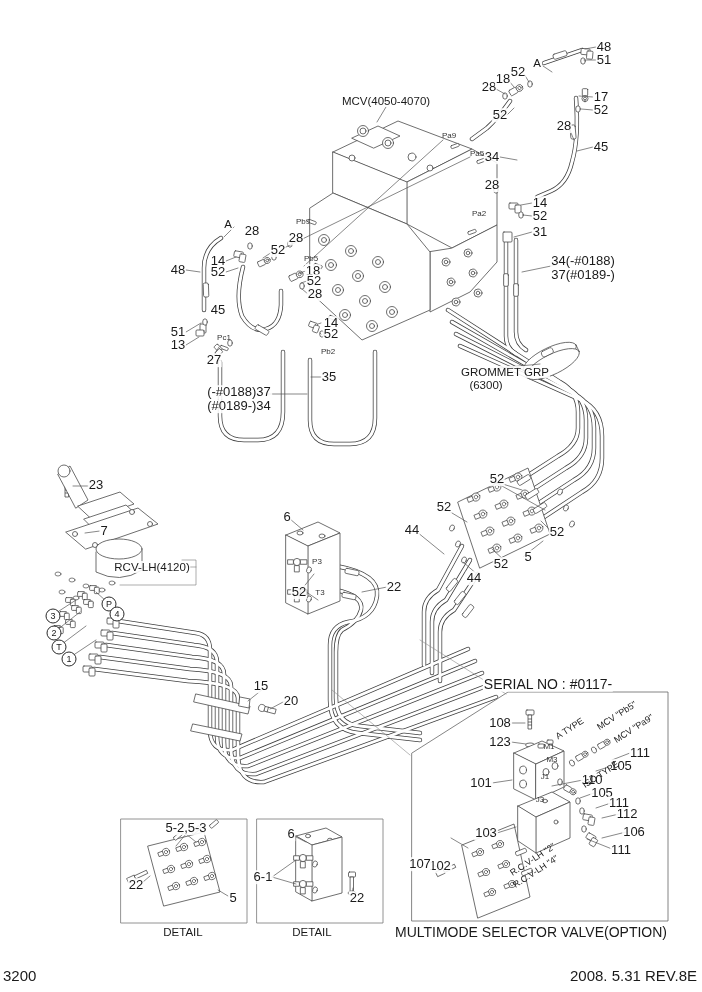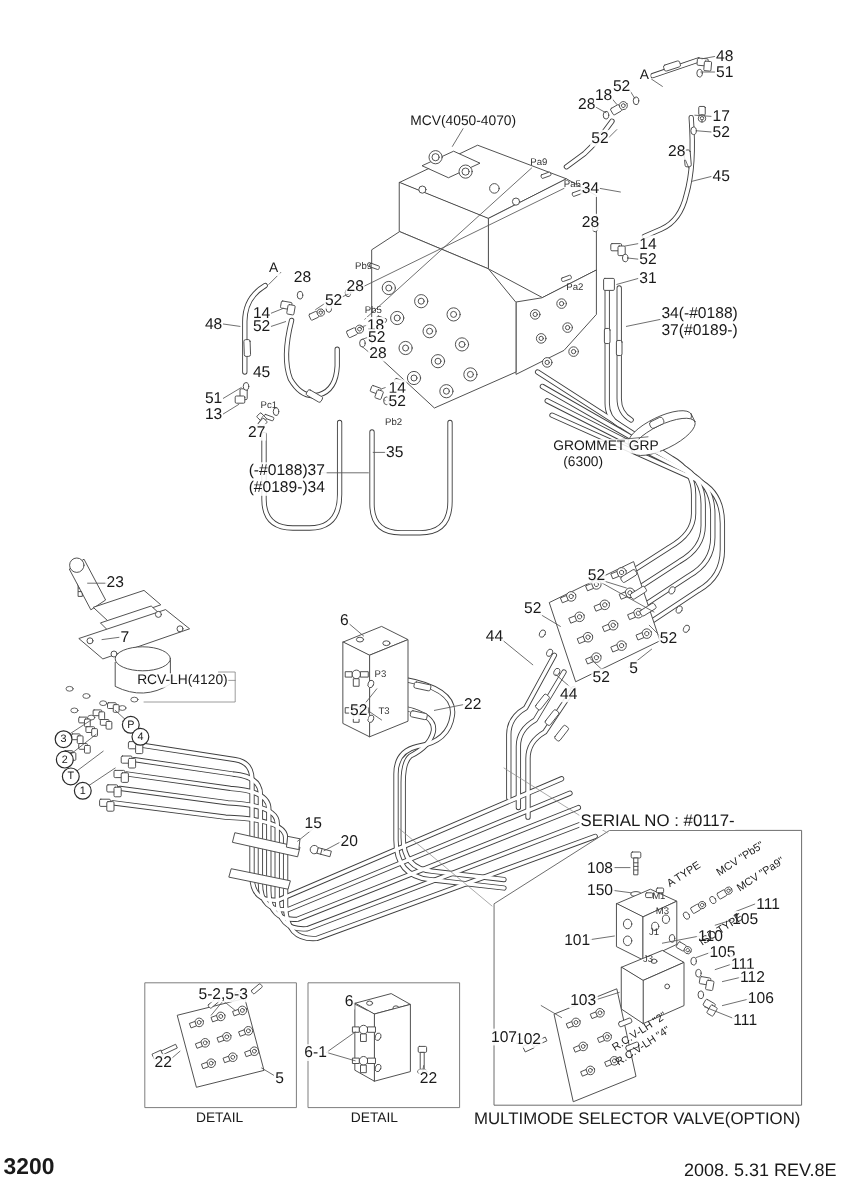--- a/index.html
+++ b/index.html
@@ -1,20 +1,20 @@
 <!DOCTYPE html>
 <html><head>
 <meta charset="utf-8">
 <style>
   html,body{margin:0;padding:0;background:#e8e8e8;}
   .sheet{position:relative;width:702px;height:992px;background:#ffffff;overflow:hidden;
          font-family:"Liberation Sans", sans-serif;color:#1a1a1a;}
   .title{position:absolute;top:1px;left:0;width:100%;text-align:center;
          font-size:20px;letter-spacing:.4px;color:#111;}
-  .footer-left{position:absolute;left:3px;bottom:8px;font-size:19px;font-weight:bold;}
+  .footer-left{position:absolute;left:3px;bottom:8px;font-size:15px;}
   .footer-right{position:absolute;right:5px;bottom:8px;font-size:15px;}
   svg.art{position:absolute;left:0;top:0;}
   svg.art *{vector-effect:non-scaling-stroke;}
   #labels .lbl{position:absolute;transform:translate(-50%,-50%);font-size:13px;
         white-space:nowrap;background:rgba(255,255,255,.88);line-height:1.05;padding:0 1px;}
   #labels .s{font-size:11.5px;}
   #labels .cap{font-size:14px;background:#fff;}
   #labels .p{font-size:8px;color:#333;background:transparent;}
   #labels .rot{font-size:9px;transform:translate(-50%,-50%) rotate(-33deg);background:transparent;color:#222;}
   #labels .circ{width:13px;height:13px;border:1px solid #2a2a2a;border-radius:50%;
@@ -501,21 +501,21 @@
       <span class="lbl" style="left: 601px; top: 147px;">45</span>
       <span class="lbl" style="left: 492px; top: 185px;">28</span>
       <span class="lbl" style="left: 540px; top: 203px;">14</span>
       <span class="lbl" style="left: 540px; top: 216px;">52</span>
       <span class="lbl" style="left: 540px; top: 232px;">31</span>
       <span class="lbl" style="left: 583px; top: 261px;">34(-#0188)</span>
       <span class="lbl" style="left: 583px; top: 275px;">37(#0189-)</span>
       <span class="lbl s" style="left: 386px; top: 101px;">MCV(4050-4070)</span>
       <span class="lbl p" style="left: 449px; top: 136px;">Pa9</span>
       <span class="lbl p" style="left: 477px; top: 154px;">Pa5</span>
-      <span class="lbl p" style="left: 479px; top: 240px;">Pa2</span>
+      <span class="lbl p" style="left: 479px; top: 214px;">Pa2</span>
       <span class="lbl p" style="left: 303px; top: 222px;">Pb9</span>
       <span class="lbl p" style="left: 311px; top: 259px;">Pb5</span>
       <span class="lbl p" style="left: 328px; top: 312px; margin-top: 40px;">Pb2</span>
       <span class="lbl p" style="left: 224px; top: 338px;">Pc1</span>
       <span class="lbl s" style="left: 228px; top: 224px;">A</span>
       <span class="lbl" style="left: 252px; top: 231px;">28</span>
       <span class="lbl" style="left: 296px; top: 238px;">28</span>
       <span class="lbl" style="left: 218px; top: 261px;">14</span>
       <span class="lbl" style="left: 218px; top: 272px;">52</span>
       <span class="lbl" style="left: 278px; top: 250px;">52</span>
@@ -552,21 +552,21 @@
       <span class="lbl" style="left: 557px; top: 532px;">52</span>
       <span class="lbl" style="left: 528px; top: 557px;">5</span>
       <span class="lbl" style="left: 501px; top: 564px;">52</span>
       <span class="lbl" style="left: 474px; top: 578px;">44</span>
       <span class="lbl p" style="left: 317px; top: 562px;">P3</span>
       <span class="lbl p" style="left: 320px; top: 593px;">T3</span>
       <span class="lbl" style="left: 261px; top: 686px;">15</span>
       <span class="lbl" style="left: 291px; top: 701px;">20</span>
       <span class="lbl cap" style="left: 548px; top: 684px;">SERIAL NO : #0117-</span>
       <span class="lbl" style="left: 500px; top: 723px;">108</span>
-      <span class="lbl" style="left: 500px; top: 742px;">150</span>
+      <span class="lbl" style="left: 500px; top: 742px;">123</span>
       <span class="lbl" style="left: 481px; top: 783px;">101</span>
       <span class="lbl" style="left: 592px; top: 780px;">110</span>
       <span class="lbl" style="left: 621px; top: 766px;">105</span>
       <span class="lbl" style="left: 640px; top: 753px;">111</span>
       <span class="lbl" style="left: 602px; top: 793px;">105</span>
       <span class="lbl" style="left: 619px; top: 803px;">111</span>
       <span class="lbl" style="left: 627px; top: 814px;">112</span>
       <span class="lbl" style="left: 634px; top: 832px;">106</span>
       <span class="lbl" style="left: 621px; top: 850px;">111</span>
       <span class="lbl" style="left: 440px; top: 866px;">102</span>

